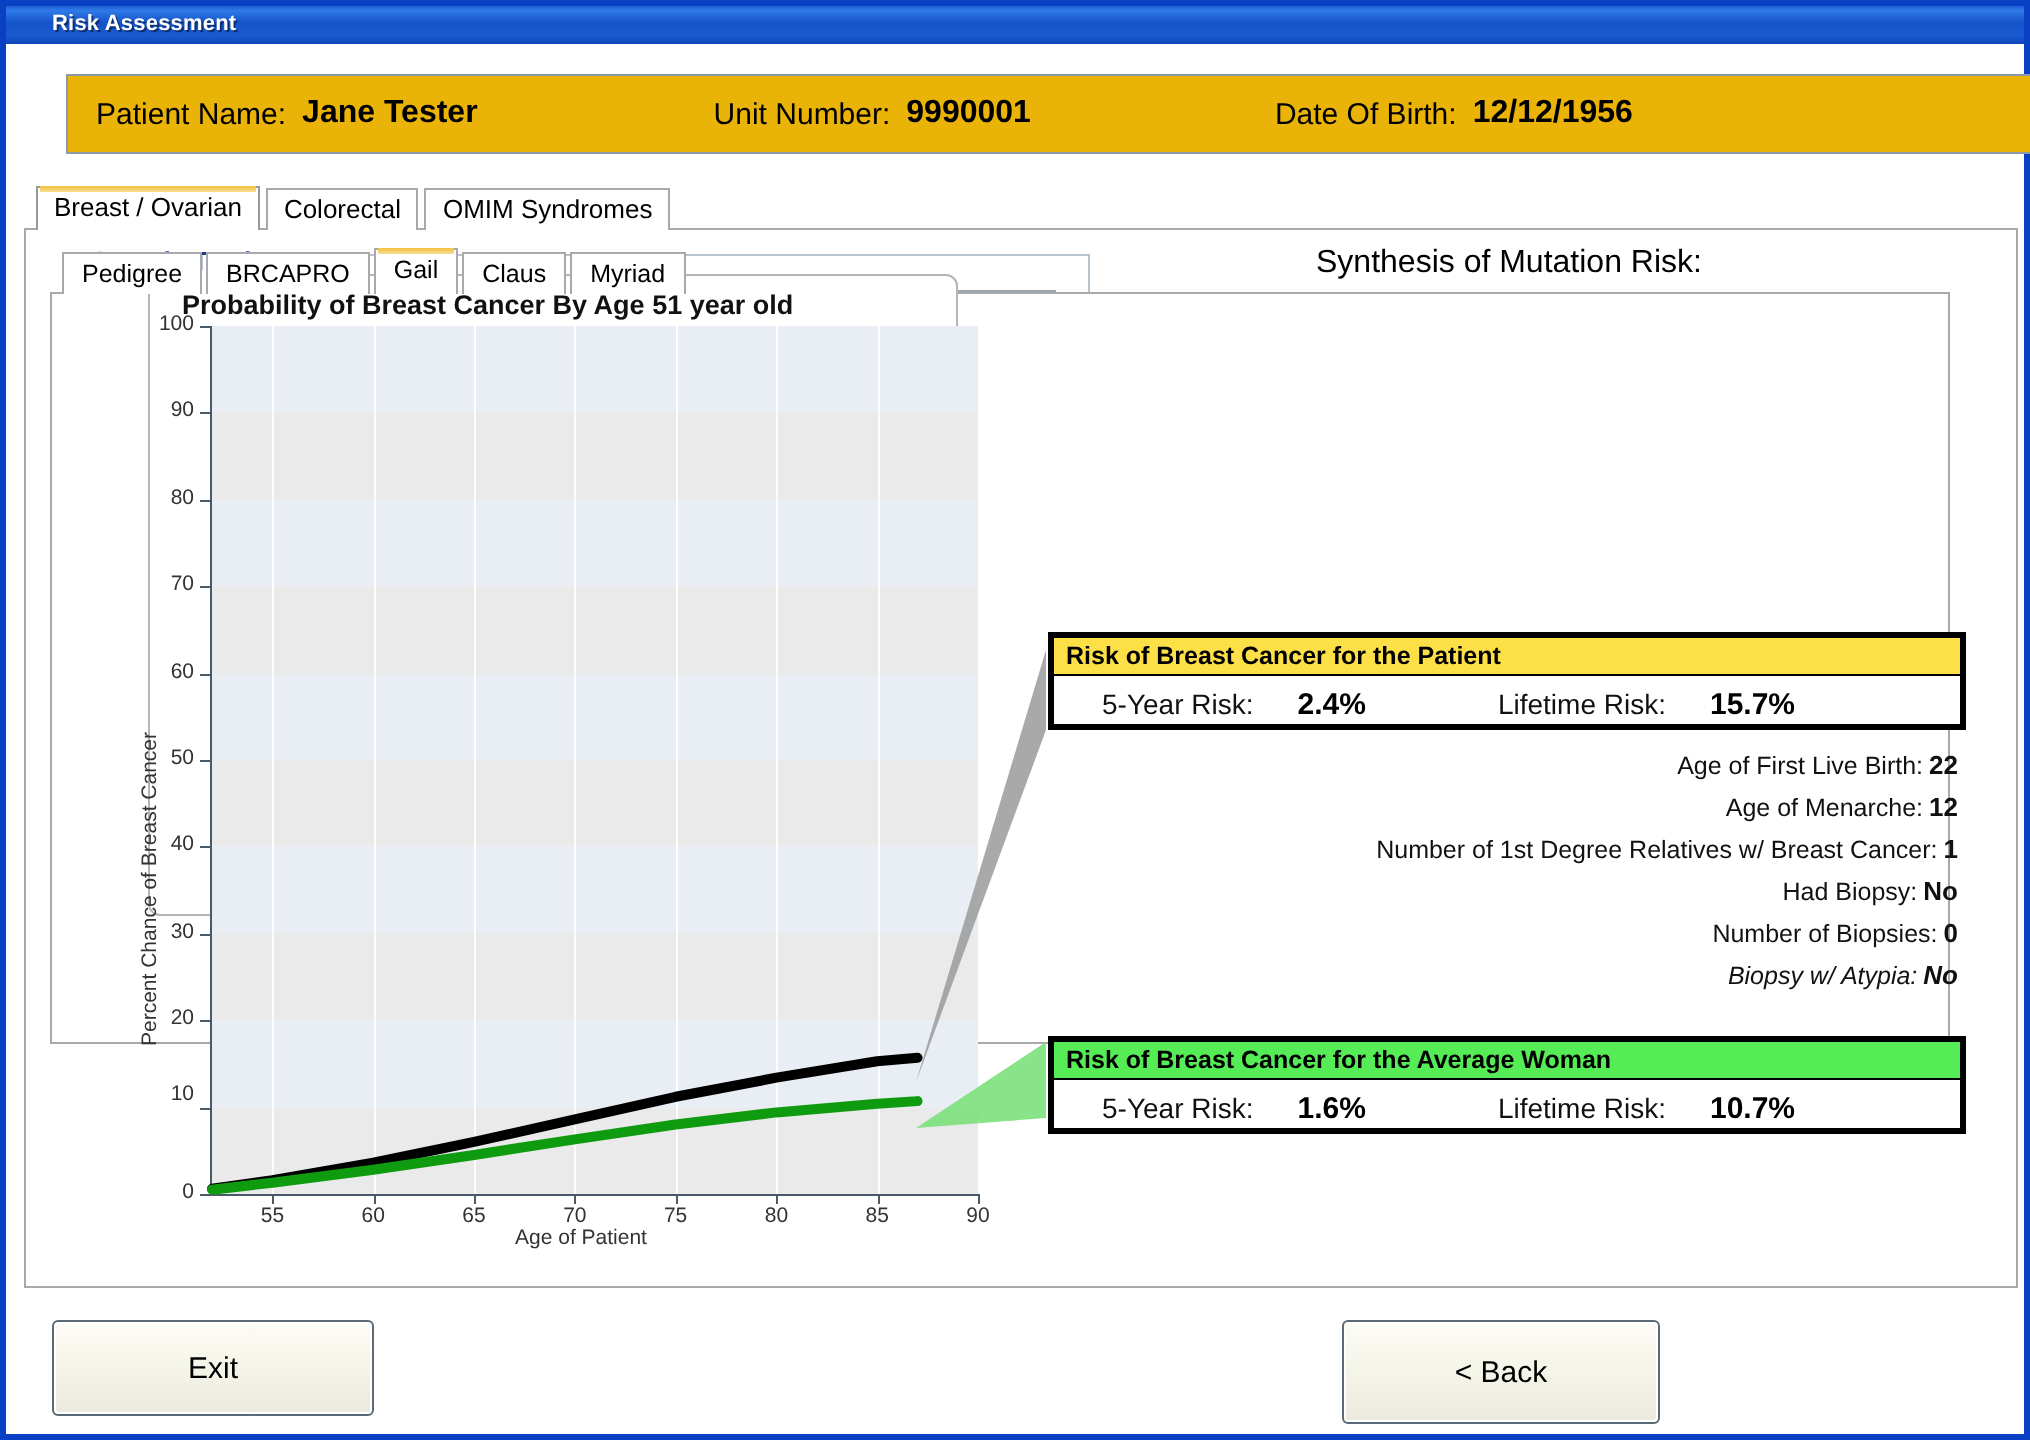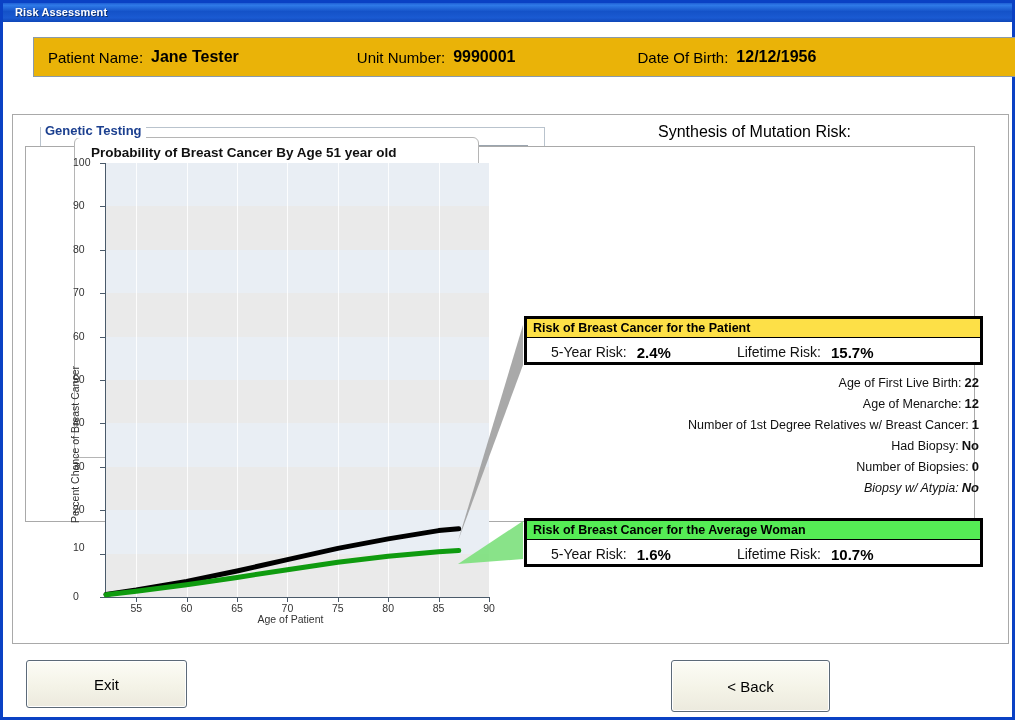--- a/index.html
+++ b/index.html
@@ -12,21 +12,21 @@
     position:absolute;left:0;top:0;width:1015px;height:720px;
     background:#ffffff;
     border:3px solid #0a41c4;
     box-sizing:border-box;
   }
   
   .titlebar{
     position:absolute;left:0;top:0;width:1009px;height:19px;
     background:linear-gradient(to bottom,#1e5fd4 0%,#2f7ae8 12%,#1452c8 45%,#1a5ad2 78%,#0f47b8 100%);
     color:#ffffff;font-weight:bold;font-size:11px;
-    line-height:19px;padding-left:12px;box-sizing:border-box;
+    line-height:19px;padding-left:23px;box-sizing:border-box;
     letter-spacing:.1px;
     text-shadow:1px 1px 0 rgba(0,0,0,.45);
   }
   
   .pat-header{
     position:absolute;left:9px;top:34px;width:991px;height:40px;
     border:1px solid #8a9aa9;background:#eab308;box-sizing:border-box;margin-left:21px;
   }
   .pat-row{display:flex;align-items:center;height:100%;padding:0 14px;box-sizing:border-box;}
   .fld-label{font-size:15px;color:#000;}
@@ -135,40 +135,40 @@
     font-size:13.5px;font-weight:bold;color:#111;padding-left:8px;box-sizing:border-box;
     line-height:20px;
   }
   .plot{
     position:absolute;left:103px;top:160px;width:383px;height:434px;
   }
   .band{position:absolute;left:0;width:100%;}
   .vgrid{position:absolute;top:0;height:100%;width:1px;background:rgba(255,255,255,.85);}
   .axis-left{position:absolute;left:102px;top:160px;width:1px;height:434px;background:#4a5a6a;}
   .axis-bottom{position:absolute;left:102px;top:594px;width:385px;height:1px;background:#4a5a6a;}
-  .ytick{position:absolute;right:0;font-size:10.5px;color:#333;width:24px;}
+  .ytick{position:absolute;right:0;font-size:10.5px;color:#333;text-align:right;width:24px;}
   .ytickmark{position:absolute;left:97px;width:6px;height:1px;background:#4a5a6a;}
   .xtick{position:absolute;font-size:10.5px;color:#333;text-align:center;width:26px;}
   .xtickmark{position:absolute;top:594px;width:1px;height:5px;background:#4a5a6a;}
   .ylab{
     position:absolute;left:-20px;top:330px;font-size:10.5px;color:#333;
     transform:rotate(-90deg);transform-origin:left top;white-space:nowrap;
   }
   .xlab{position:absolute;left:230px;top:605px;font-size:10.5px;color:#333;}
 
   
   .eth{position:absolute;left:548px;top:286px;font-size:14.5px;color:#111;}
   .riskbox{position:absolute;border:3px solid #000;background:#ffffff;box-sizing:border-box;}
   .riskbox .hdr{
     font-size:12.5px;font-weight:bold;color:#000;padding:2px 0 2px 6px;
     border-bottom:1px solid #000;
   }
   .riskbox .body{display:flex;align-items:center;height:28px;padding-left:24px;box-sizing:border-box;}
   .rk-lab{font-size:14px;color:#111;}
-  .rk-val{font-size:15px;font-weight:bold;color:#000;margin-left:10px;}
+  .rk-val{font-size:15px;font-weight:bold;color:#000;margin-left:22px;}
   .gap{width:66px;}
   .detail{position:absolute;right:33px;font-size:12.5px;color:#111;white-space:nowrap;}
   .detail b{font-size:13px;margin-left:3px;}
 
   
   .btn{
     position:absolute;box-sizing:border-box;
     background:linear-gradient(to bottom,#fcfcf6 0%,#f4f3e7 55%,#eceade 100%);
     border:1px solid #5c6a78;border-radius:3px;
     font-size:15px;color:#000;display:flex;align-items:center;justify-content:center;
@@ -191,20 +191,25 @@
       <span class="fld-value">Jane Tester</span>
       <span class="sp-a"></span>
       <span class="fld-label">Unit Number:</span>
       <span class="fld-value">9990001</span>
       <span class="sp-b"></span>
       <span class="fld-label">Date Of Birth:</span>
       <span class="fld-value">12/12/1956</span>
     </div>
   </div>
 
+  <div class="outer-tabs">
+    <div class="tab sel">Breast / Ovarian</div>
+    <div class="tab">Colorectal</div>
+    <div class="tab">OMIM Syndromes</div>
+  </div>
 
   <div class="outer-panel"></div>
 
   <div class="gt-box" style="left:37px;top:124px;"></div>
   <div class="gt-legend">Genetic Testing</div>
 
   <div class="gt-row" style="left:37px;top:142px;">
     <span class="gt-lab">Guideline</span>
     <span class="gt-read">Consider testing a relative</span>
   </div>
@@ -269,20 +274,27 @@
   <div class="pct-sign">%</div>
 
   <div class="arrow-stem" style="left:673px;top:186px;height:32px;"></div>
   <div class="arrow-up" style="left:668px;top:176px;"></div>
   <div class="ann" style="left:679px;top:228px;">Myriad: 12.2%</div>
 
   <div class="arrow-stem" style="left:724px;top:184px;height:30px;"></div>
   <div class="arrow-up" style="left:719px;top:174px;"></div>
   <div class="ann" style="left:735px;top:206px;">BRCAPRO: 31%</div>
 
+  <div class="inner-tabs">
+    <div class="itab">Pedigree</div>
+    <div class="itab">BRCAPRO</div>
+    <div class="itab sel">Gail</div>
+    <div class="itab">Claus</div>
+    <div class="itab">Myriad</div>
+  </div>
 
   <div class="inner-panel"></div>
 
   <div class="chart-card"></div>
   <div class="chart-title">Probability of Breast Cancer By Age 51 year old</div>
   <div id="chart-root">
       <div class="plot" style="position: absolute; left: 103px; top: 160px; width: 383px; height: 434px; overflow: hidden;">
         <div class="band" style="top: 0px; height: 43.4px; background: rgb(233, 238, 244);"></div>
         <div class="band" style="top: 43.4px; height: 43.4px; background: rgb(234, 234, 234);"></div>
         <div class="band" style="top: 86.8px; height: 43.4px; background: rgb(233, 238, 244);"></div>

